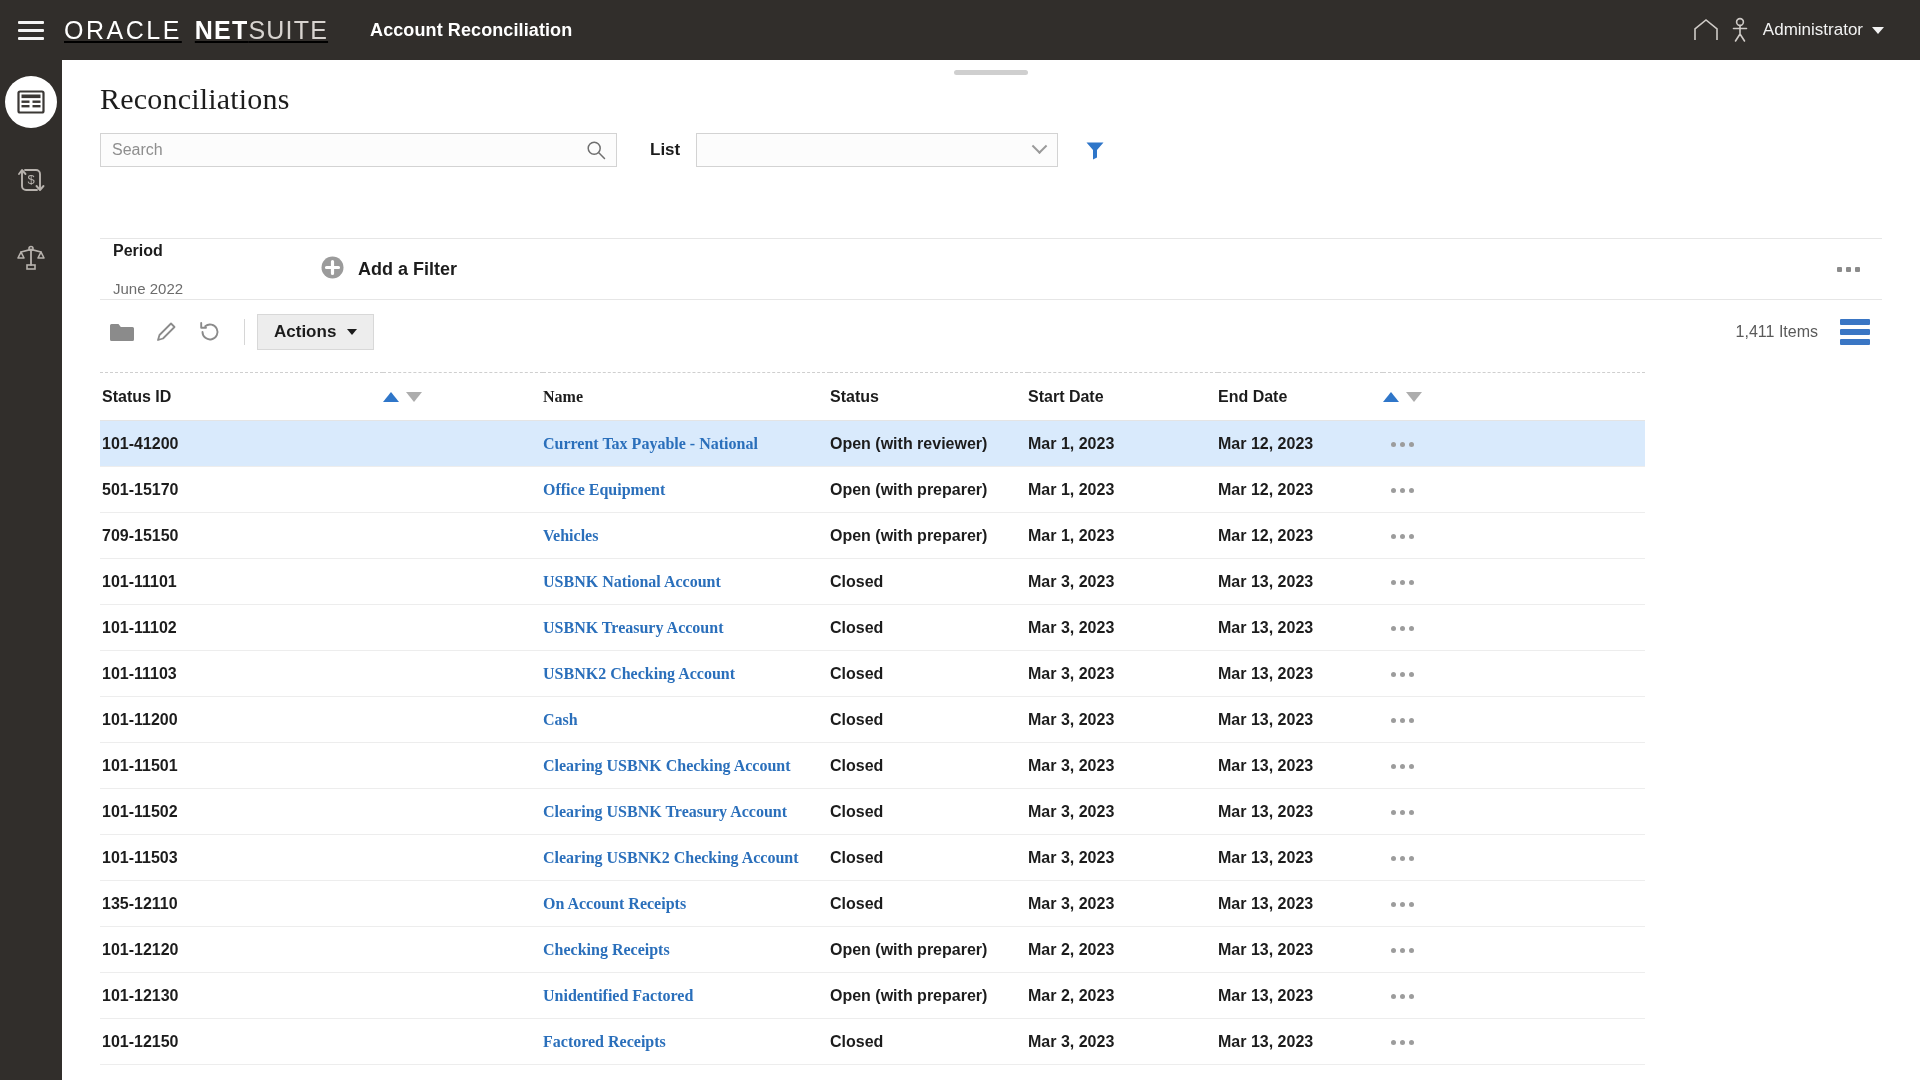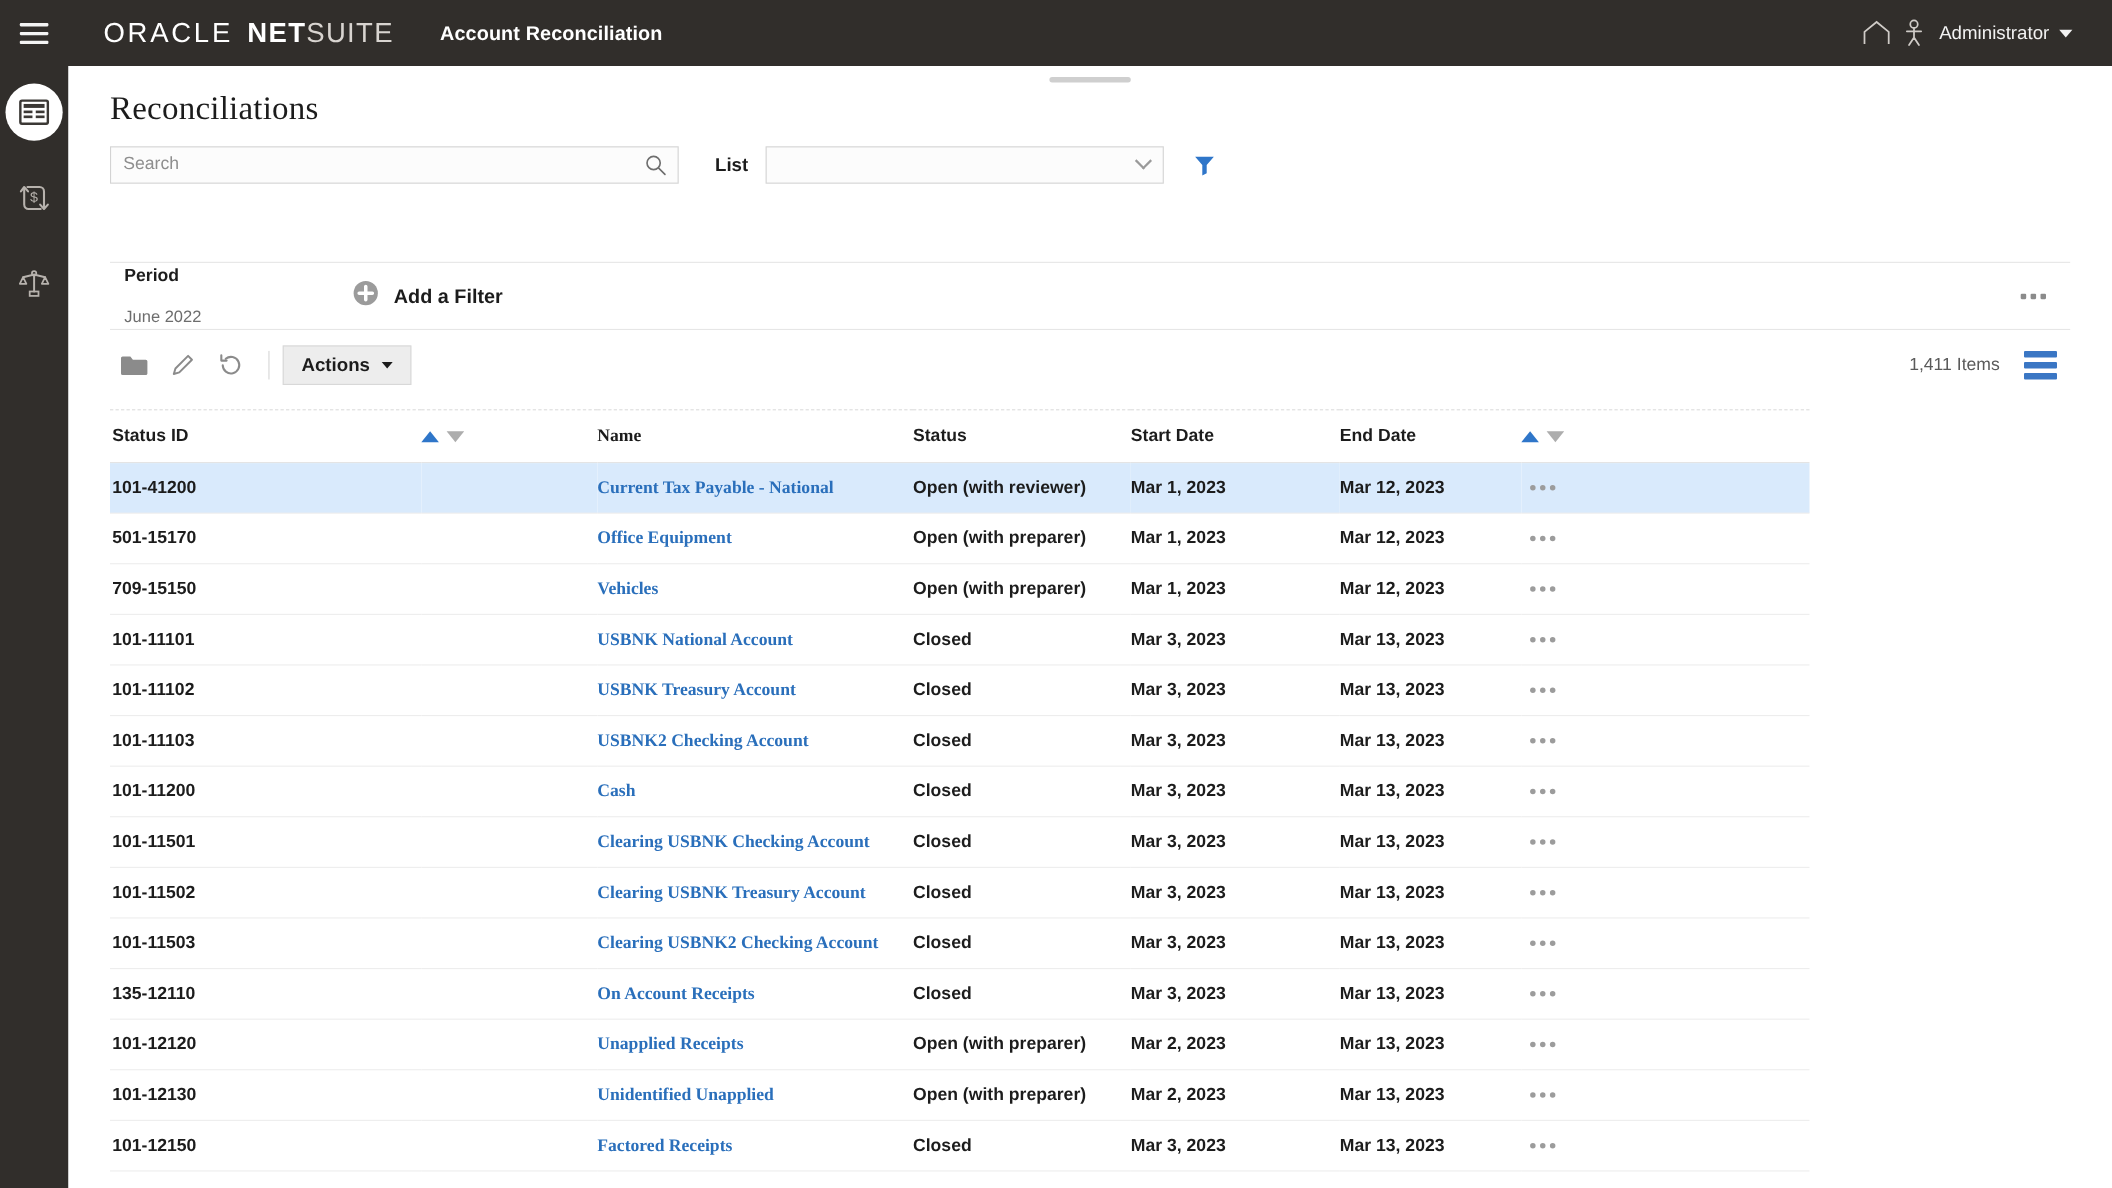--- a/index.html
+++ b/index.html
@@ -43,22 +43,23 @@
   .hamburger span {
     display: block;
     width: 26px;
     height: 3px;
     background: #f4f4f4;
     border-radius: 1px;
   }
   .brand {
     display: flex;
     align-items: center;
-    margin-left: 32px;
+    margin-left: 2px;
     letter-spacing: 1.6px;
+    text-decoration: underline;
   }
   .brand .oracle {
     font-size: 25px;
     font-weight: 400;
     color: #ffffff;
     letter-spacing: 2.5px;
   }
   .brand .net {
     font-size: 25px;
     font-weight: 700;
@@ -774,34 +775,34 @@
               <td class="col-end">Mar 13, 2023</td>
               <td class="col-kebab cell-kebab"><span class="row-kebab">
                   <i></i>
                   <i></i>
                   <i></i>
                 </span></td>
             </tr>
             <tr>
               <td class="col-acct">101-12120</td>
               <td class="col-sort"></td>
-              <td class="col-name cell-name"><a>Unapplied Receipts</a></td>
+              <td class="col-name cell-name"><a>Checking Receipts</a></td>
               <td class="col-status">Open (with preparer)</td>
               <td class="col-start">Mar 2, 2023</td>
               <td class="col-end">Mar 13, 2023</td>
               <td class="col-kebab cell-kebab"><span class="row-kebab">
                   <i></i>
                   <i></i>
                   <i></i>
                 </span></td>
             </tr>
             <tr>
               <td class="col-acct">101-12130</td>
               <td class="col-sort"></td>
-              <td class="col-name cell-name"><a>Unidentified Unapplied</a></td>
+              <td class="col-name cell-name"><a>Unidentified Factored</a></td>
               <td class="col-status">Open (with preparer)</td>
               <td class="col-start">Mar 2, 2023</td>
               <td class="col-end">Mar 13, 2023</td>
               <td class="col-kebab cell-kebab"><span class="row-kebab">
                   <i></i>
                   <i></i>
                   <i></i>
                 </span></td>
             </tr>
             <tr>

